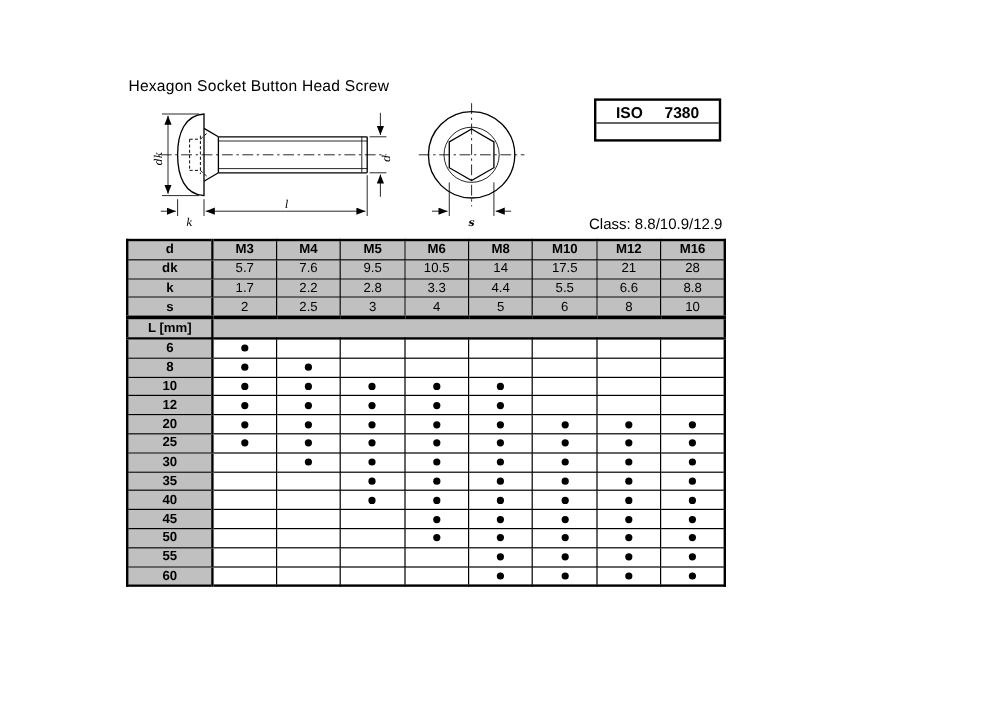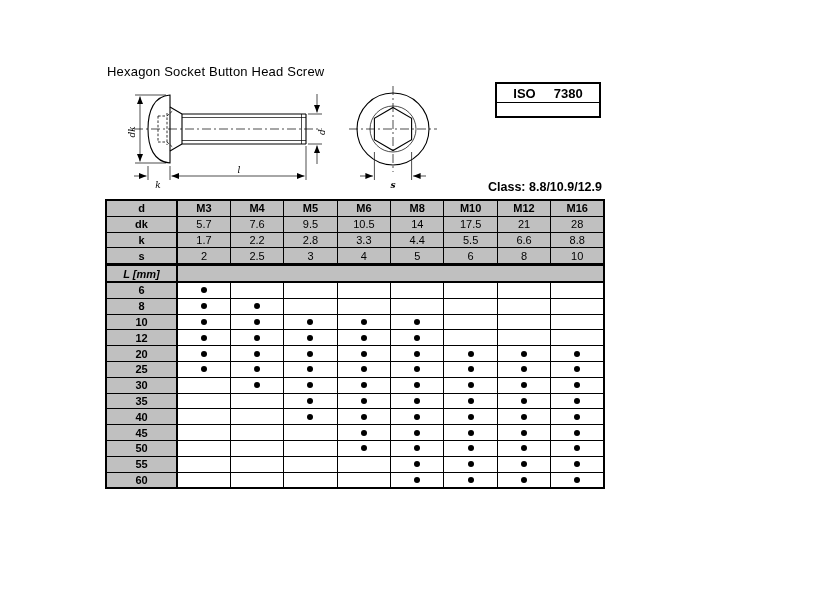--- a/index.html
+++ b/index.html
@@ -12,30 +12,30 @@
   #drawing .thin{stroke:#000;stroke-width:.7;fill:none;}
   #drawing .hid{stroke:#000;stroke-width:.8;fill:none;stroke-dasharray:2.6 1.8;}
   #drawing .cl{stroke:#000;stroke-width:.7;fill:none;stroke-dasharray:9 3 2 3;}
   #drawing .dim{stroke:#000;stroke-width:.7;fill:none;}
   #drawing text{font-family:"DejaVu Serif",serif;font-style:italic;font-size:9px;fill:#000;}
   #drawing text.bold{font-weight:bold;}
   
   .isobox{position:absolute;left:495px;top:82px;width:106px;height:36px;border:2px solid #000;box-sizing:border-box;}
   .isobox .row1{height:18px;border-bottom:1px solid #000;display:flex;align-items:center;justify-content:center;gap:18px;
                 font-size:13px;font-weight:bold;}
-  .classnote{position:absolute;left:105px;top:180px;width:497px;text-align:right;font-size:12.5px;font-weight:bold;}
+  .classnote{position:absolute;left:105px;top:180px;width:497px;text-align:right;font-size:12.5px;font-weight:normal;}
   
   #spec-table{position:absolute;left:105px;top:199px;border-collapse:collapse;table-layout:fixed;width:498px;
               font-size:11px;}
   #spec-table td{border:1px solid #000;height:14.8px;padding:0;text-align:center;vertical-align:middle;overflow:hidden;}
   #spec-table td.lbl{background:#c0c0c0;font-weight:bold;border-right:2px solid #000;}
   #spec-table tr.spec td{background:#c0c0c0;}
   #spec-table tr.spec td.b{font-weight:bold;}
   #spec-table tr.thickbot td{border-bottom:3px solid #000;}
-  #spec-table tr.lrowhead td{background:#c0c0c0;font-weight:bold;border-bottom:2px solid #000;font-style:italic;}
+  #spec-table tr.lrowhead td{background:#c0c0c0;font-weight:bold;border-bottom:2px solid #000;}
   #spec-table{border:2px solid #000;}
   #spec-table td .dot{display:block;line-height:0;font-size:0;}
   #spec-table td .dot::before{content:"";display:inline-block;width:6px;height:6px;border-radius:50%;background:#000;}
 </style>
 </head>
 <body>
 
 <div id="canvas">
 
   <div class="title">Hexagon Socket Button Head Screw</div>

